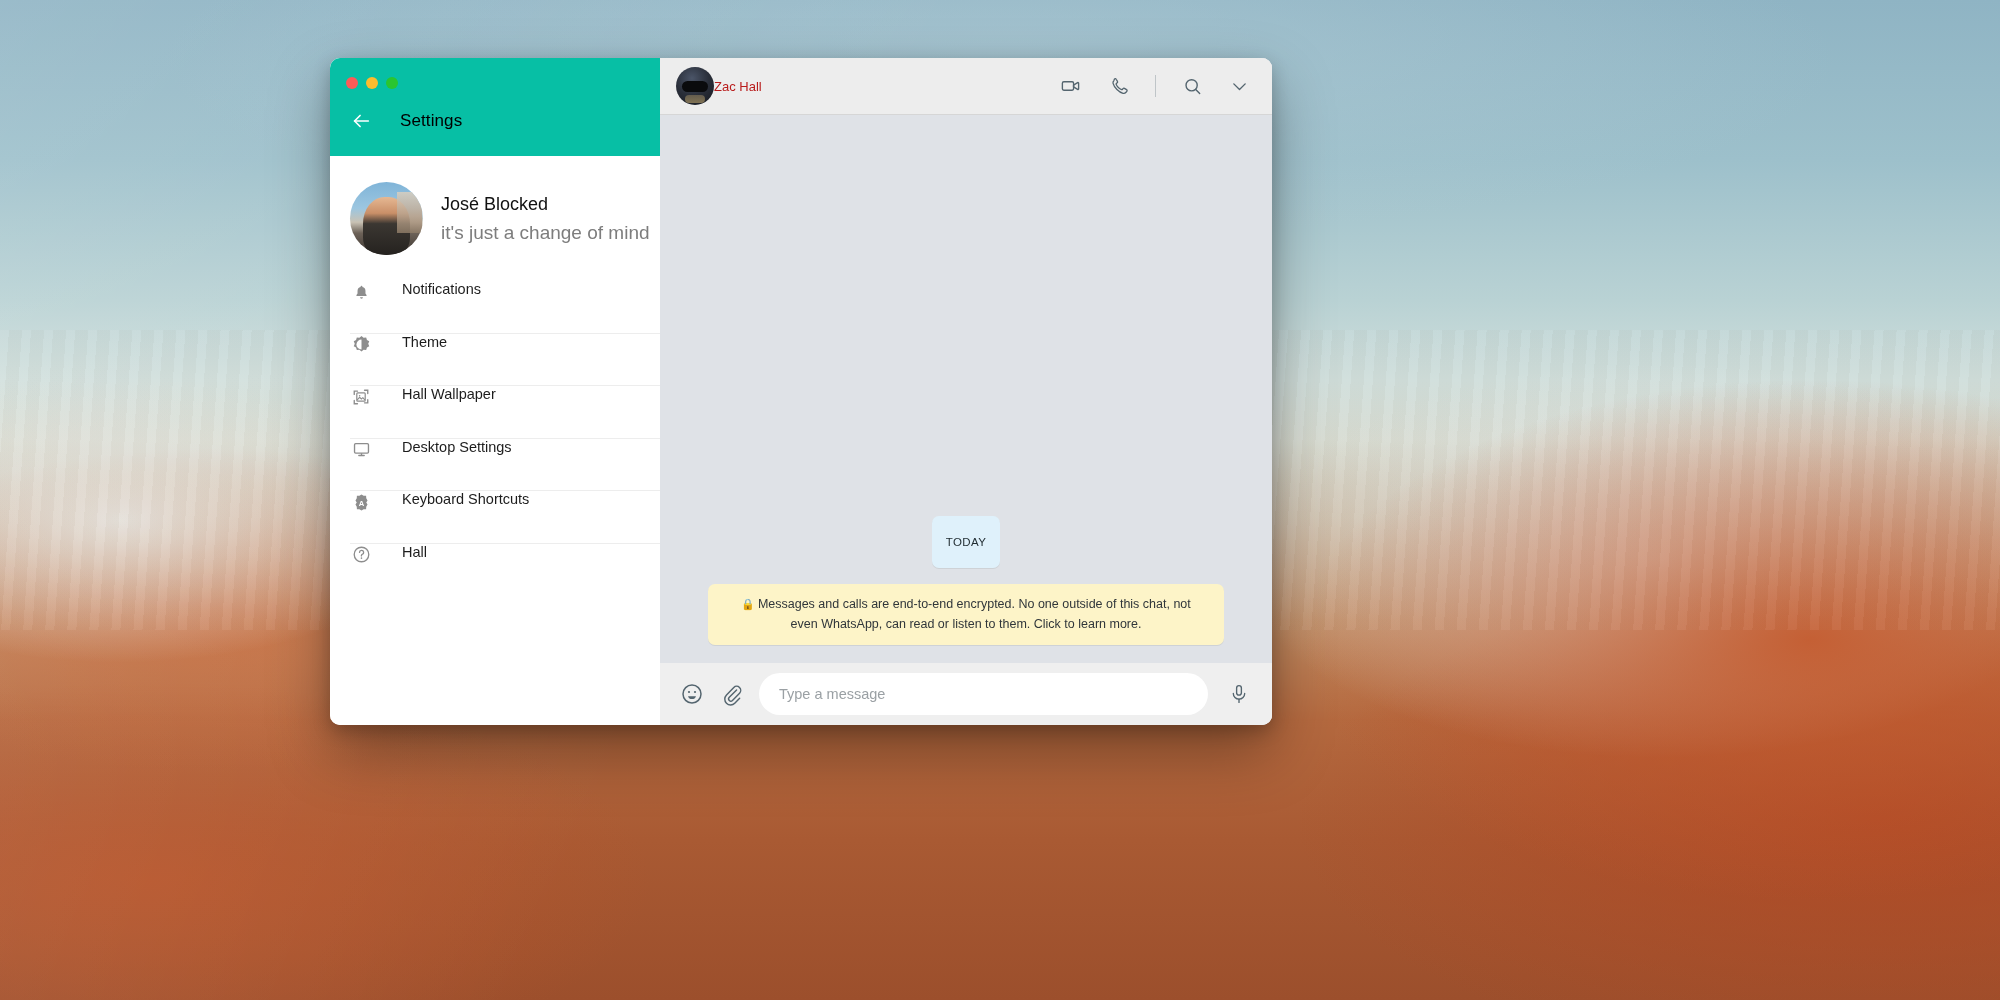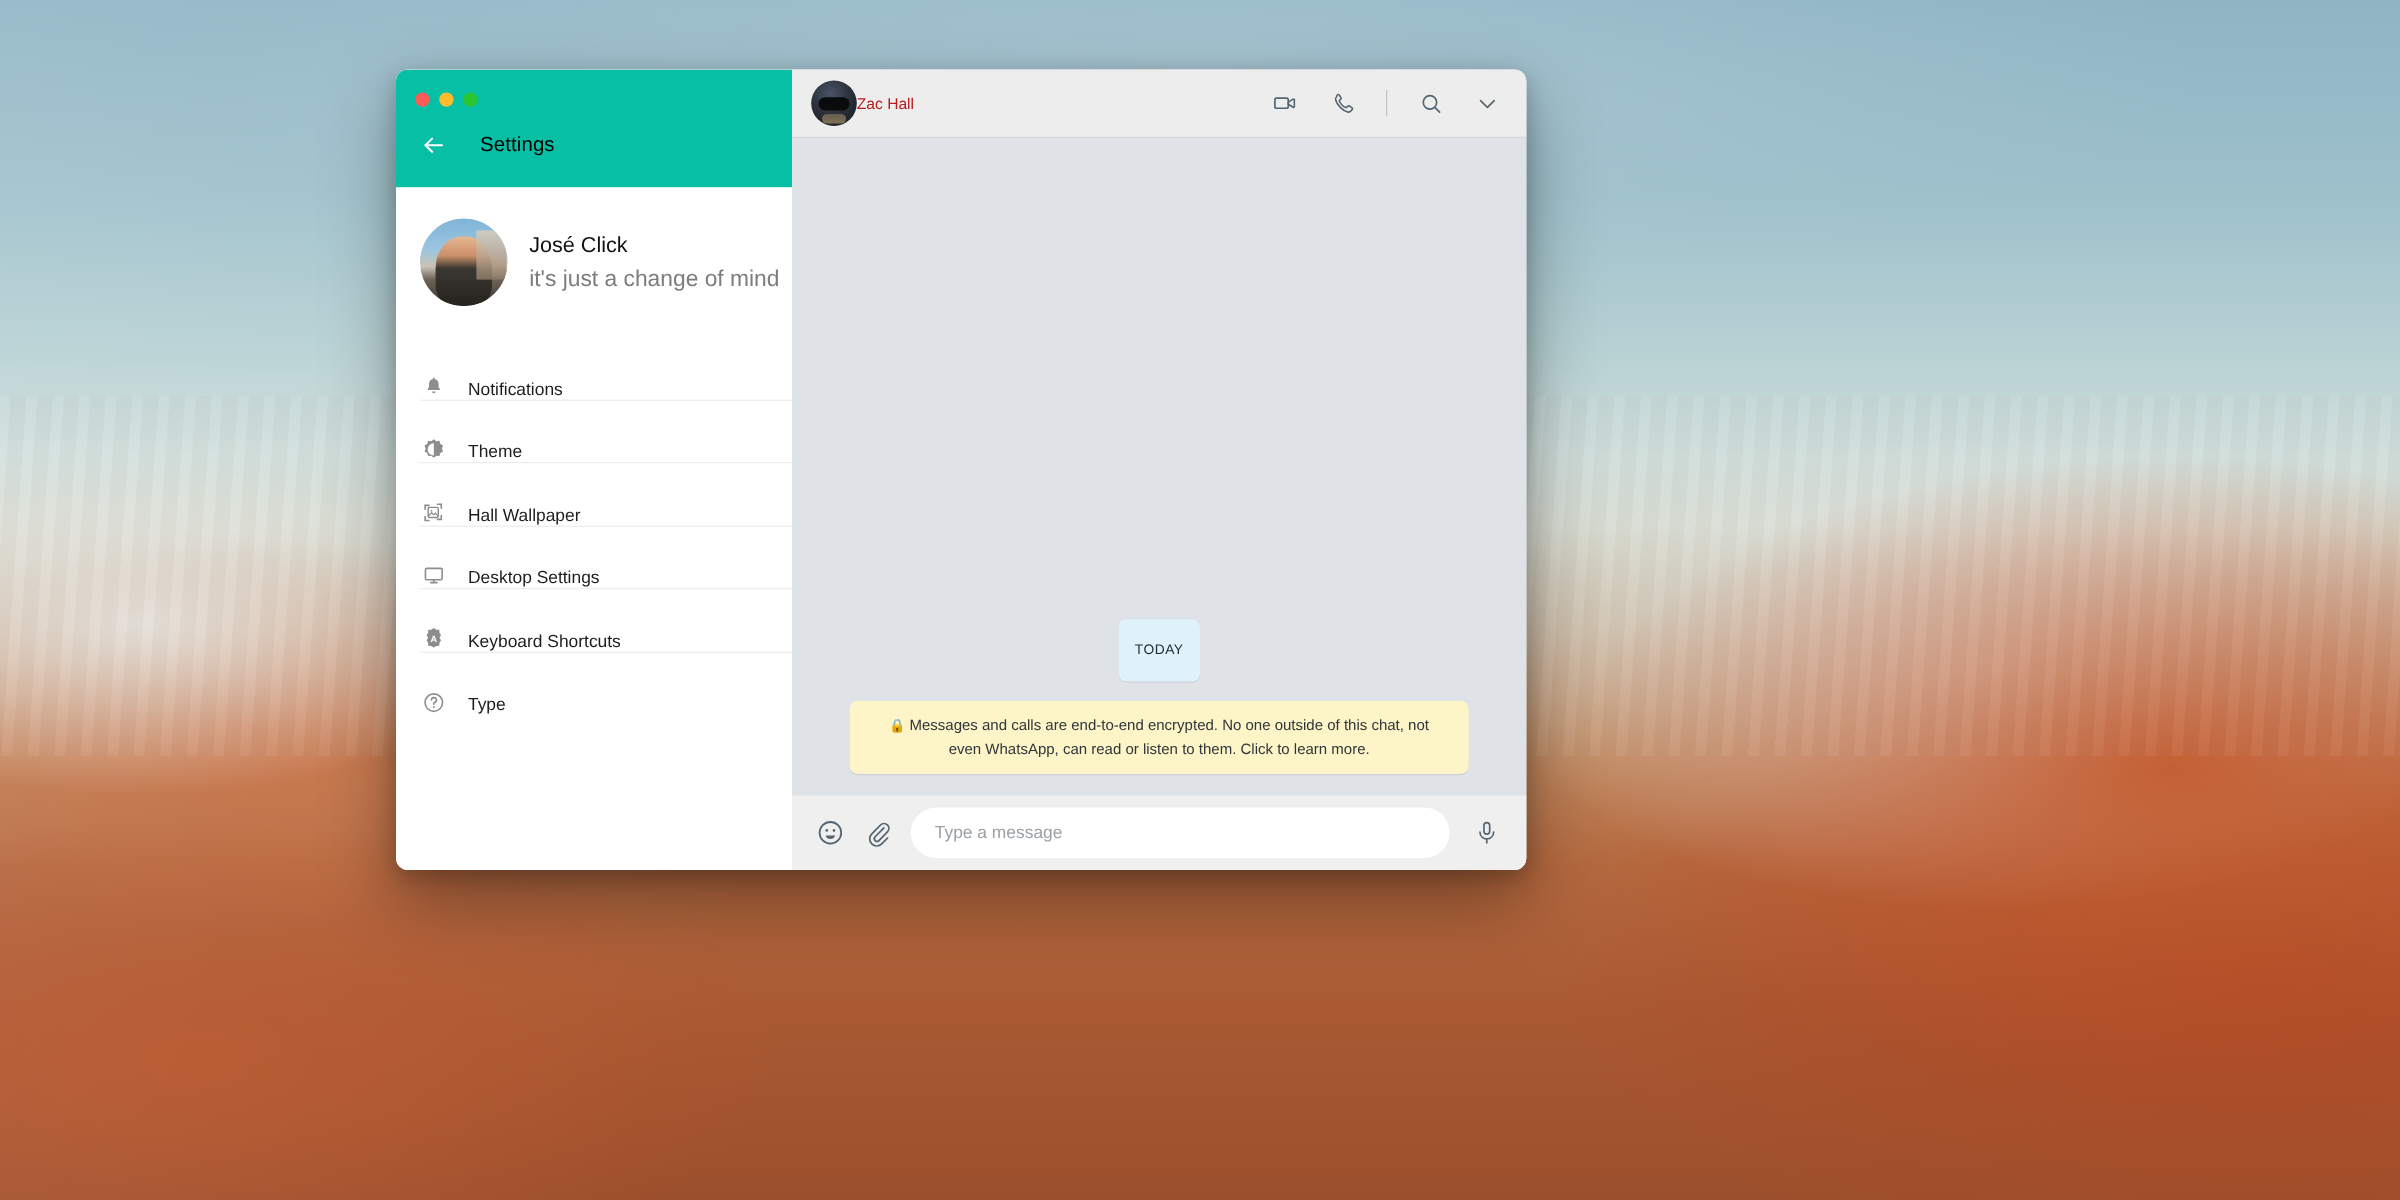--- a/index.html
+++ b/index.html
@@ -167,22 +167,22 @@
   .profile-status {
     font-size: 19px;
     color: #7d7d7d;
     white-space: nowrap;
   }
 
   
   .menu { display: flex; flex-direction: column; padding-left: 20px; }
   .menu-item {
     display: flex;
-    align-items: flex-end;
-    gap: 18px;
+    align-items: flex-start;
+    gap: 30px;
     height: 52.5px;
     border-bottom: 1px solid #ededed;
     cursor: pointer;
     padding-right: 16px;
   }
   .menu-item:last-child { border-bottom: none; }
   .menu-icon {
     width: 22px; height: 22px;
     flex: 0 0 22px;
     display: flex; align-items: center; justify-content: center;
@@ -341,21 +341,21 @@
             <polyline points="11,18 5,12 11,6"></polyline>
           </svg>
         </span>
         <span class="settings-title">Settings</span>
       </div>
     </div>
 
     <div class="profile-row">
       <div class="avatar-lg"></div>
       <div class="profile-texts">
-        <span class="profile-name">José Click</span>
+        <span class="profile-name">José Blocked</span>
         <span class="profile-status">it's just a change of mind</span>
       </div>
     </div>
 
     <nav class="menu">
 
       <div class="menu-item">
         <span class="menu-icon">
           <svg width="17" height="17" viewBox="0 0 24 24" fill="#8d8d8d">
             <path d="M12 2.6a1.3 1.3 0 0 1 1.3 1.3v.5a5.6 5.6 0 0 1 4.3 5.4v3.5l1.5 2.4a.8.8 0 0 1-.7 1.2H5.6a.8.8 0 0 1-.7-1.2l1.5-2.4V9.8a5.6 5.6 0 0 1 4.3-5.4v-.5A1.3 1.3 0 0 1 12 2.6z"></path>
@@ -414,21 +414,21 @@
       </div>
 
       <div class="menu-item">
         <span class="menu-icon">
           <svg width="19" height="19" viewBox="0 0 24 24" fill="none" stroke="#8d8d8d" stroke-width="1.7">
             <circle cx="12" cy="12" r="9.2"></circle>
             <path d="M9.5 9.3a2.6 2.6 0 1 1 3.3 2.6c-.6.2-.9.8-.9 1.5v.4" stroke-linecap="round"></path>
             <circle cx="12" cy="16.6" r="1" fill="#8d8d8d" stroke="none"></circle>
           </svg>
         </span>
-        <span class="menu-label">Type</span>
+        <span class="menu-label">Hall</span>
       </div>
 
     </nav>
   </aside>
 
   <section id="chat-panel">
 
     <header class="chat-header">
       <div class="avatar-sm"></div>
       <span class="chat-name">Zac Hall</span>

